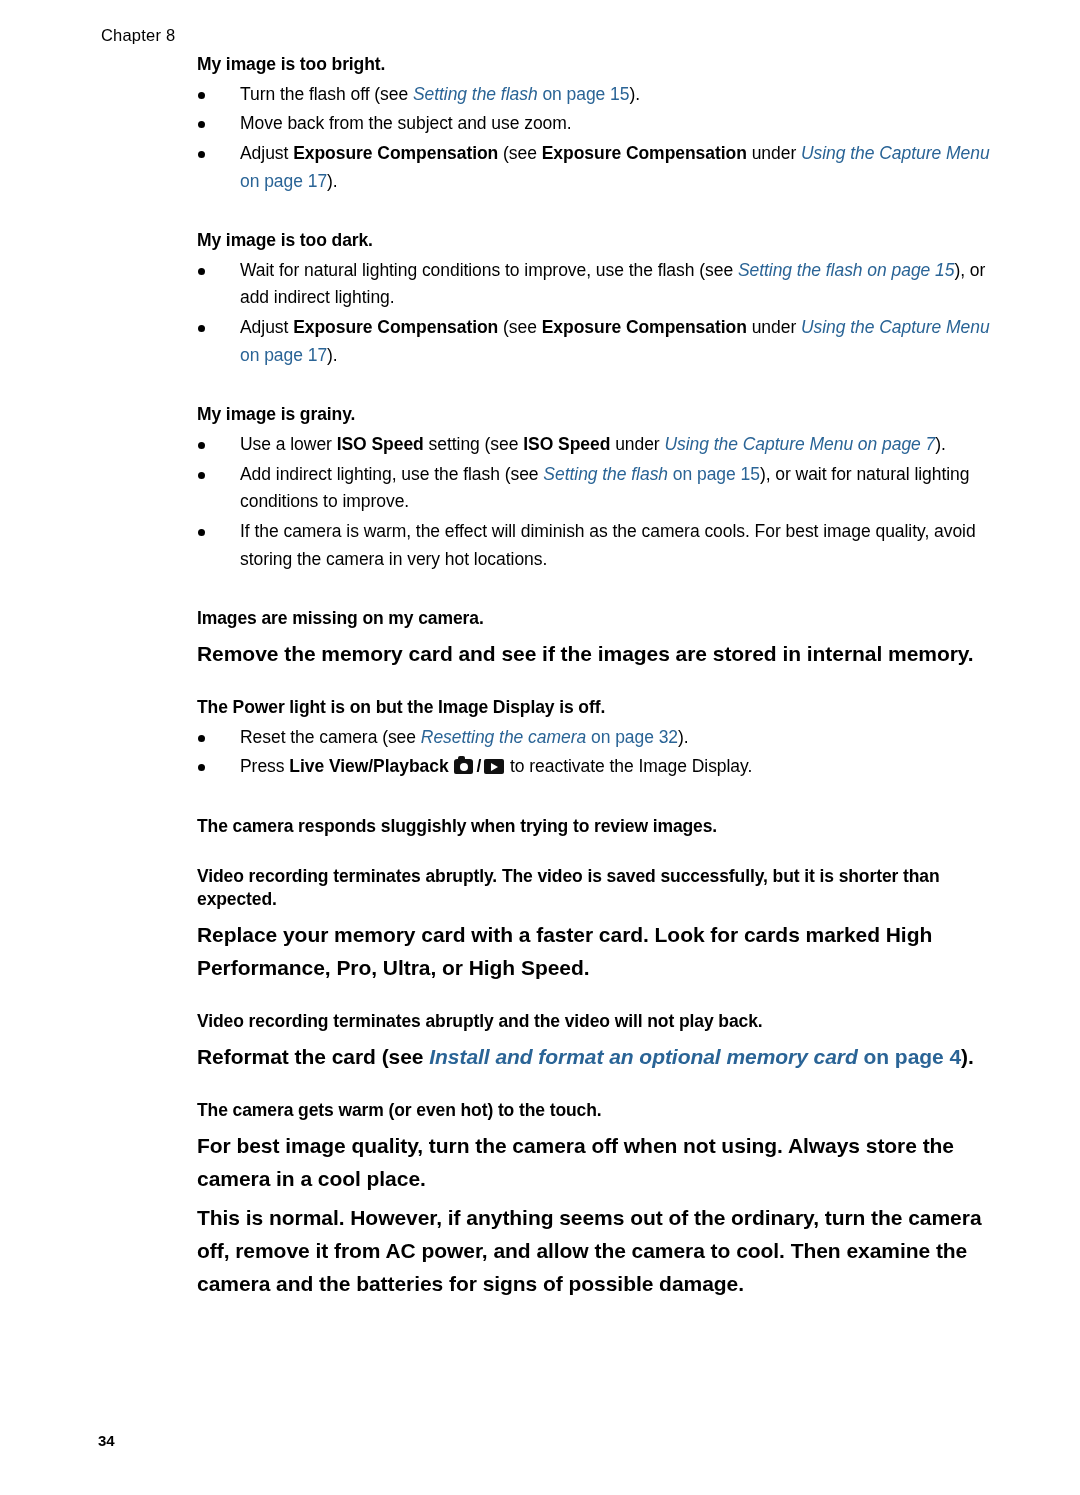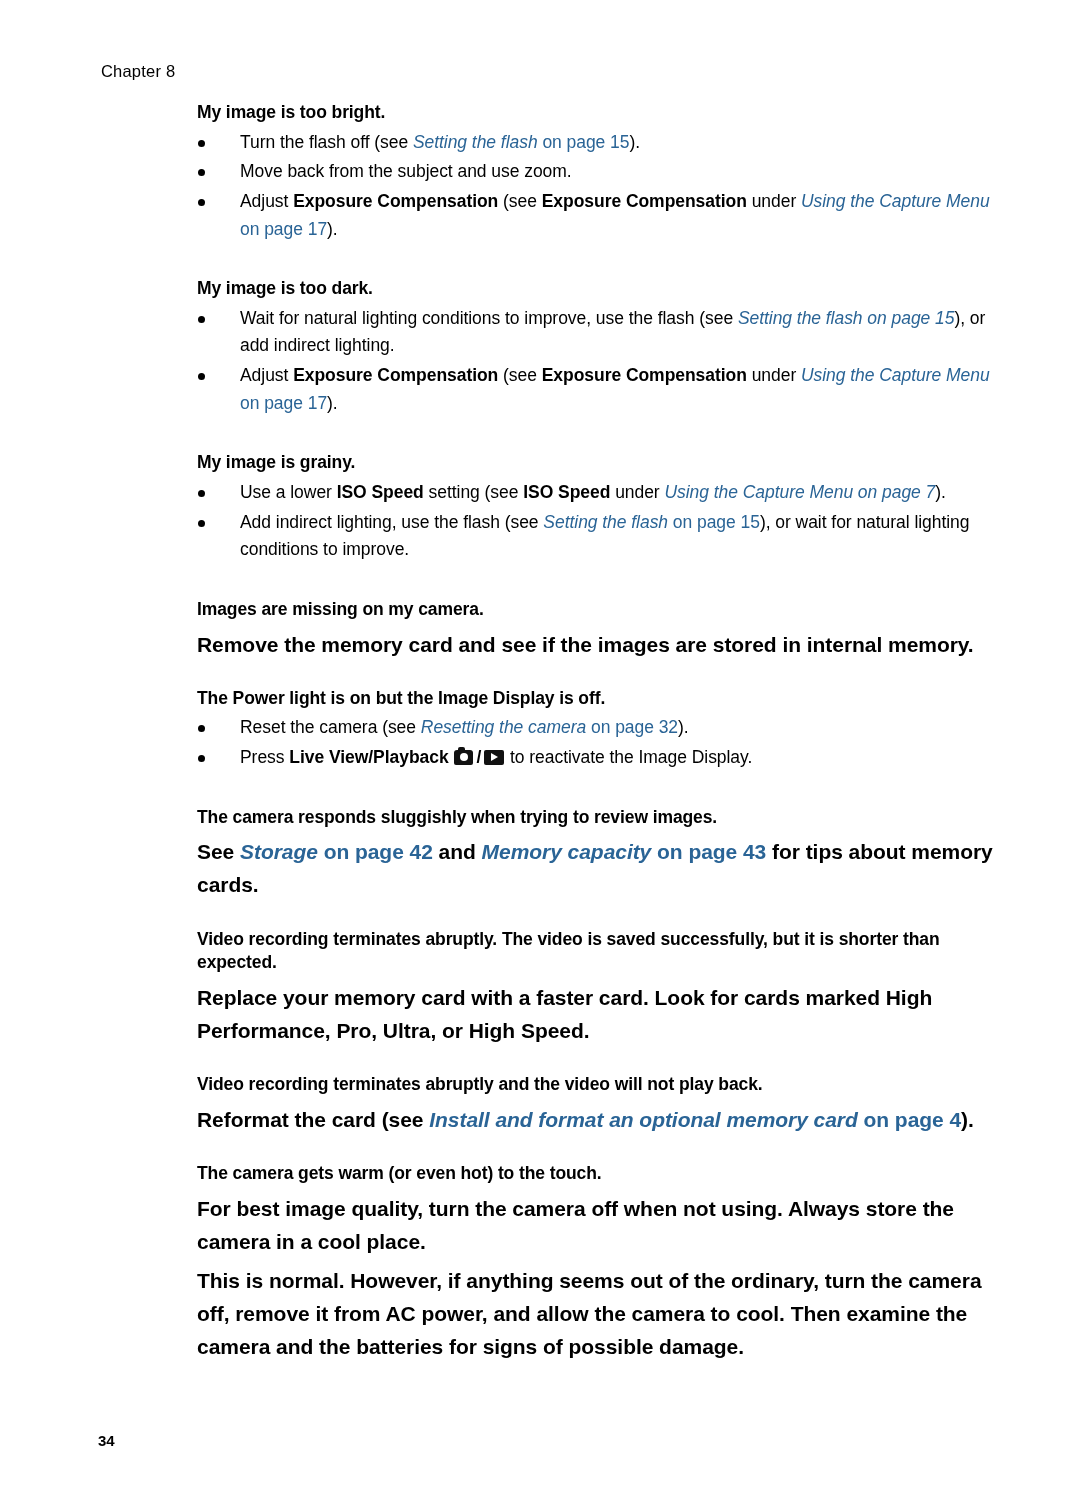--- a/index.html
+++ b/index.html
@@ -13,30 +13,30 @@
     font-family: "Liberation Sans", sans-serif;
     color: #000000;
     position: relative;
     overflow: hidden;
   }
   .page {
     position: relative;
     width: 1080px;
     height: 1495px;
     box-sizing: border-box;
-    padding: 56px 85px 0 98px;
+    padding: 20px 85px 0 98px;
   }
   .chapter-label {
     font-size: 16.5px;
     color: #000;
     letter-spacing: 0.2px;
     margin: 6px 0 0 3px;
   }
   .content {
-    margin-top: 20px;
+    margin-top: 8px;
   }
   h3.heading {
     font-size: 17.5px;
     font-weight: bold;
     margin: 0 0 0 99px;
     line-height: 1.35;
     letter-spacing: -0.1px;
   }
   .para {
     font-size: 21px;
@@ -181,20 +181,24 @@
     <h3 class="heading">My image is grainy.</h3>
     <ul class="bullets">
       <li>
         <span class="dot"></span>
         <span>Use a lower </span><b class="bd">ISO Speed</b><span> setting (see </span><b class="bd">ISO Speed</b><span> under </span><i class="lnk">Using the Capture Menu on page 7</i><span>).</span>
       </li>
       <li>
         <span class="dot"></span>
         <span>Add indirect lighting, use the flash (see </span><i class="lnk">Setting the flash</i><span class="lnk-plain"> on page 15</span><span>), or wait for natural lighting conditions to improve.</span>
       </li>
+      <li>
+        <span class="dot"></span>
+        <span>If the camera is warm, the effect will diminish as the camera cools. For best image quality, avoid storing the camera in very hot locations.</span>
+      </li>
     </ul>
 
     <div class="sp-lg"></div>
 
     <h3 class="heading">Images are missing on my camera.</h3>
     <p class="para">Remove the memory card and see if the images are stored in internal memory.</p>
 
     <div class="sp-md"></div>
 
     <h3 class="heading">The Power light is on but the Image Display is off.</h3>
@@ -205,21 +209,20 @@
       </li>
       <li>
         <span class="dot"></span>
         <span>Press </span><b class="bd">Live View/Playback</b> <span class="icon-inline cam-icon"></span><span class="slash">/</span><span class="icon-inline play-icon"></span><span> to reactivate the Image Display.</span>
       </li>
     </ul>
 
     <div class="sp-lg"></div>
 
     <h3 class="heading">The camera responds sluggishly when trying to review images.</h3>
-    <p class="para"><span>See </span><i class="lnk">Storage</i><span class="lnk-plain"> on page 42</span><span> and </span><i class="lnk">Memory capacity</i><span class="lnk-plain"> on page 43</span><span> for tips about memory cards.</span></p>
 
     <div class="sp-md"></div>
 
     <h3 class="heading">Video recording terminates abruptly. The video is saved successfully, but it is shorter than expected.</h3>
     <p class="para">Replace your memory card with a faster card. Look for cards marked High Performance, Pro, Ultra, or High Speed.</p>
 
     <div class="sp-md"></div>
 
     <h3 class="heading">Video recording terminates abruptly and the video will not play back.</h3>
     <p class="para"><span>Reformat the card (see </span><i class="lnk">Install and format an optional memory card</i><span class="lnk-plain"> on page 4</span><span>).</span></p>

